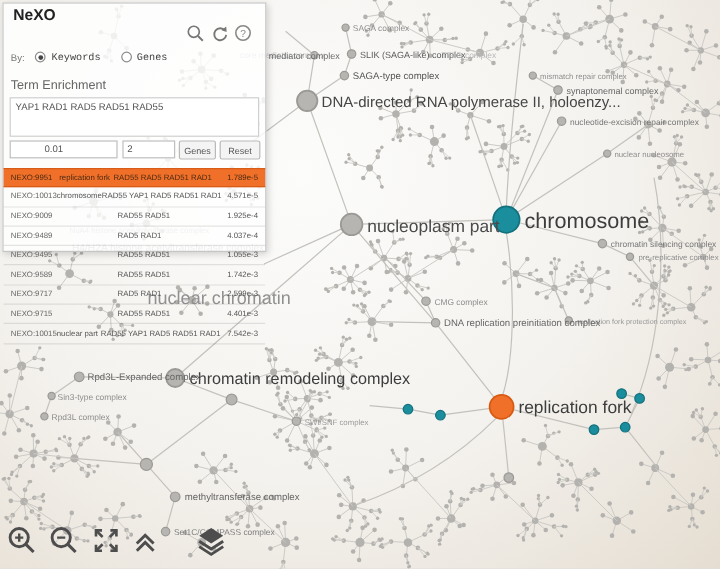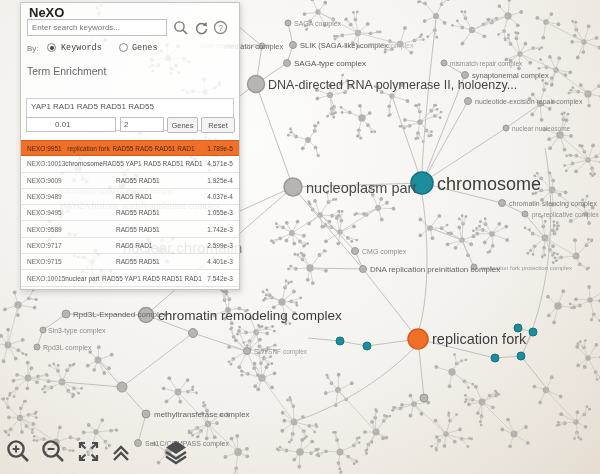--- a/index.html
+++ b/index.html
@@ -1,38 +1,38 @@
 <!DOCTYPE html>
 <html><head>
 <meta charset="utf-8">
 <style>
   html,body{margin:0;padding:0;background:#ddd;}
   .stage{position:relative;width:600px;height:474px;overflow:hidden;
     background:radial-gradient(ellipse at 42% 30%, #fcfcfb 0%, #f4f2ee 55%, #e5ddd1 100%);
     font-family:"Liberation Sans",sans-serif;}
   #net{position:absolute;left:0;top:0;}
   
-  .panel{position:absolute;left:20px;top:2px;width:220px;height:288px;
+  .panel{position:absolute;left:2px;top:2px;width:220px;height:208px;
     background:rgba(255,255,255,0.8);border:1px solid #c6c6c6;
     box-shadow:1px 2px 6px rgba(0,0,0,0.18);box-sizing:border-box;}
   .panel *{box-sizing:border-box;}
   .p-title{position:absolute;left:8px;top:2px;font-size:13px;font-weight:bold;color:#222;}
   .search-input{position:absolute;left:6px;top:16px;width:140px;height:17px;
     border:1px solid #bfbfbf;background:#fff;font-size:8px;color:#555;padding:0 4px;
     font-family:"Liberation Sans",sans-serif;}
   .icn{position:absolute;top:17px;cursor:pointer;}
   .by-label{position:absolute;left:6px;top:41px;font-size:8px;color:#777;}
   .radio{position:absolute;width:9px;height:9px;border:1px solid #8a8a8a;border-radius:50%;
     background:#fff;top:40px;}
   .radio .dot{position:absolute;left:1.5px;top:1.5px;width:4px;height:4px;border-radius:50%;background:#444;}
   .radio-label{position:absolute;top:40px;font-size:8.5px;color:#444;font-family:Liberation Mono, monospace;}
   .te-head{position:absolute;left:6px;top:62px;font-size:10.5px;color:#666;}
   .query{position:absolute;left:5px;top:78px;width:208px;height:33px;resize:none;
     border:1px solid #cfcfcf;background:#fff;font-size:8px;color:#555;padding:3px 4px;
-    font-family:"Liberation Sans",sans-serif;margin-top:17px;}
+    font-family:"Liberation Sans",sans-serif;}
   .param{position:absolute;top:114px;height:15px;border:1px solid #bfbfbf;background:#fff;
     font-size:8px;color:#555;padding:0 3px;font-family:"Liberation Sans",sans-serif;}
   .btn{position:absolute;top:114px;height:16px;background:#f4f4f4;border:1px solid #b9b9b9;
     border-radius:2px;font-size:7.5px;color:#555;padding:0;cursor:pointer;
     font-family:"Liberation Sans",sans-serif;}
   .rows{position:absolute;left:0;top:137px;width:100%;}
   .trow{display:flex;align-items:center;height:16.3px;font-size:6.5px;color:#555;
     border-bottom:1px solid rgba(110,110,110,0.18);padding:0 6px;cursor:pointer;}
   .trow.hl{background:#f0702a;color:#4a2a12;border-top:1px solid #d85c16;border-bottom:1px solid #d85c16;}
   .trow .c0{width:42px;color:#666;}
@@ -2158,21 +2158,20 @@
         <text x="145" y="446" font-size="7" fill="#7d7d7d" font-family="Liberation Sans, sans-serif">Set1C/COMPASS complex</text>
         <text x="123" y="253" font-size="15" fill="#909090" font-family="Liberation Sans, sans-serif">nuclear chromatin</text>
         <text x="58" y="194" font-size="6.5" fill="#b8b8b8" font-family="Liberation Sans, sans-serif">NuA4 histone acetyltransferase complex</text>
         <text x="60" y="209" font-size="8.5" fill="#ababab" font-family="Liberation Sans, sans-serif">H4/H2A histone acetyltransferase complex</text>
       </g>
     </svg>
 
   <div class="panel">
     <div class="p-title">NeXO</div>
 
-    <input class="search-input" placeholder="Enter search keywords..." style="">
 
     <span class="icn" style="left:152px">
       <svg width="16" height="16">
           <circle cx="6.5" cy="6.5" r="4.6" fill="none" stroke="#777" stroke-width="1.4"></circle>
           <line x1="10" y1="10" x2="14" y2="14" stroke="#777" stroke-width="1.6"></line>
         </svg>
     </span>
     <span class="icn" style="left:172px">
       <svg width="16" height="16">
           <path d="M12.5 5.5 A5 5 0 1 0 13.5 9" fill="none" stroke="#777" stroke-width="1.5"></path>

